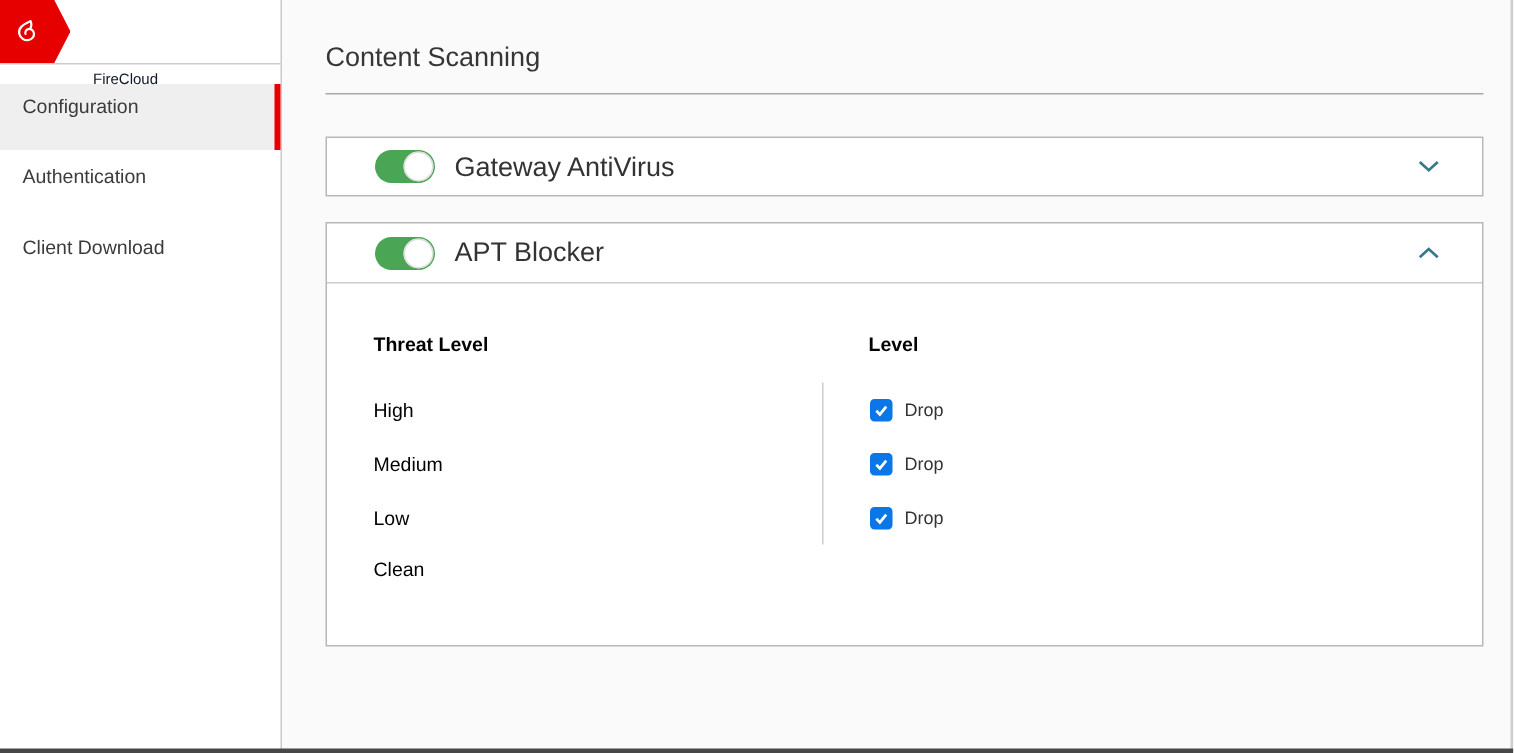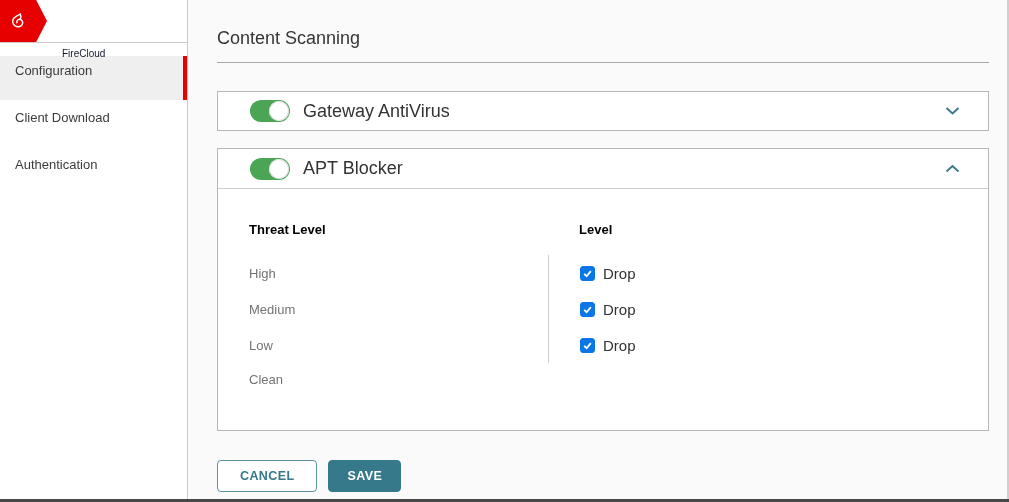--- a/index.html
+++ b/index.html
@@ -42,26 +42,26 @@
   .toggle[data-on="true"] .knob { left: auto; right: 1px; }
 
   .panel-body { position: relative; height: 241px; }
   .col-divider { position: absolute; left: 330px; top: 66px; width: 1px; height: 108px; background: #cccccc; }
   .thead { position: absolute; left: 0; right: 0; top: 33px; height: 16px; }
   .th { position: absolute; font-size: 13px; font-weight: 700; color: #000000; }
   .th-left { left: 31px; }
   .th-right { left: 361px; }
   .trow { position: absolute; left: 0; right: 0; height: 28px; display: flex; align-items: center; }
   .trow-0 { top: 70px; } .trow-1 { top: 106px; } .trow-2 { top: 142px; } .trow-3 { top: 176px; }
-  .tl-cell { position: absolute; left: 31px; font-size: 13px; color: #737373; }
+  .tl-cell { position: absolute; left: 31px; font-size: 13px; color: #000000; }
   .action-cell { position: absolute; left: 362px; display: flex; align-items: center; }
   .checkbox { width: 15px; height: 15px; border-radius: 3px; background: #fff; border: 1px solid #9a9a9a;
               display: inline-flex; align-items: center; justify-content: center; cursor: pointer; }
   .checkbox[data-checked="true"] { background: #0b76e8; border-color: #0b76e8; }
-  .cb-label { margin-left: 8px; font-size: 15px; color: #333; }
+  .cb-label { margin-left: 8px; font-size: 12px; color: #333; }
 
   .actions { display: flex; gap: 11px; margin-top: 29px; }
   .btn { height: 32px; border-radius: 4px; font-family: "Liberation Sans", sans-serif;
          font-size: 12.5px; font-weight: 700; letter-spacing: 0.4px; cursor: pointer; }
   .btn-cancel { background: #ffffff; color: #35798b; border: 1px solid #5d93a3; padding: 0 22px; }
   .btn-save { background: #35798b; color: #ffffff; border: 1px solid #35798b; padding: 0 18px; }
 
   
   .right-edge { position: absolute; right: 0; top: 0; bottom: 0; width: 2px; background: #cfcfcf; }
   .bottom-edge { position: absolute; left: 0; right: 0; bottom: 0; height: 3px; background: #474747; }
@@ -78,22 +78,22 @@
           <svg width="22" height="22" viewBox="0 0 24 24" fill="none" stroke="#ffffff" stroke-width="1.6" stroke-linecap="round">
             <path d="M14.5 4.5 C9.5 6.5 5.5 9.5 6.3 13.5 C7 16.8 10.2 18.8 13.2 18.2 C15.8 17.7 17.5 15.4 17 13 C16.6 11 14.7 9.8 12.9 10.3 C11.3 10.7 10.4 12.3 10.9 13.8"></path>
             <path d="M14.5 4.5 C15.8 6.8 15.3 8.3 14.2 10.1"></path>
           </svg>
         </span>
       </div>
       <span class="brand-name">FireCloud</span>
     </div>
     <nav class="nav">
       <div class="nav-item active">Configuration</div>
+      <div class="nav-item">Authentication</div>
       <div class="nav-item">Client Download</div>
-      <div class="nav-item">Authentication</div>
     </nav>
   </aside>
 
   <main class="main">
     <div class="title-block">
       <h1 class="page-title">Content Scanning</h1>
     </div>
 
     <section class="panel panel-gateway">
       <div class="panel-header">
@@ -165,21 +165,17 @@
             <span class="cb-label">Drop</span>
           </span>
         </div>
 
         <div class="trow trow-3">
           <span class="tl-cell">Clean</span>
         </div>
       </div>
     </section>
 
-    <div class="actions">
-      <button class="btn btn-cancel">CANCEL</button>
-      <button class="btn btn-save">SAVE</button>
-    </div>
   </main>
 
   <div class="right-edge"></div>
   <div class="bottom-edge"></div>
 </div>
 
 </body></html>

